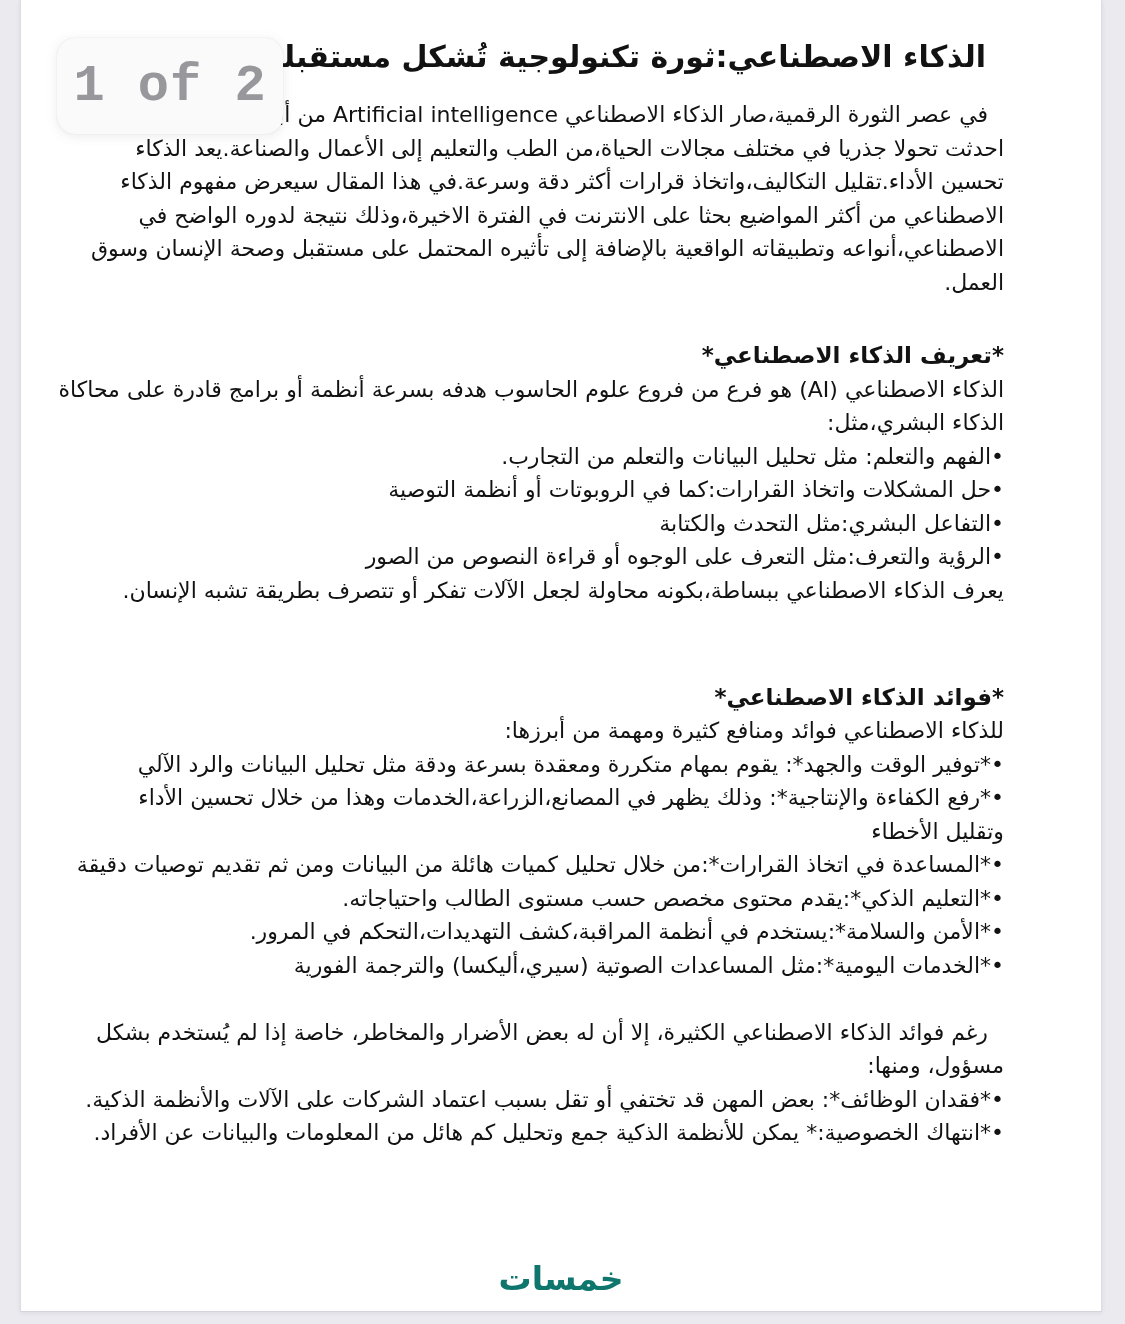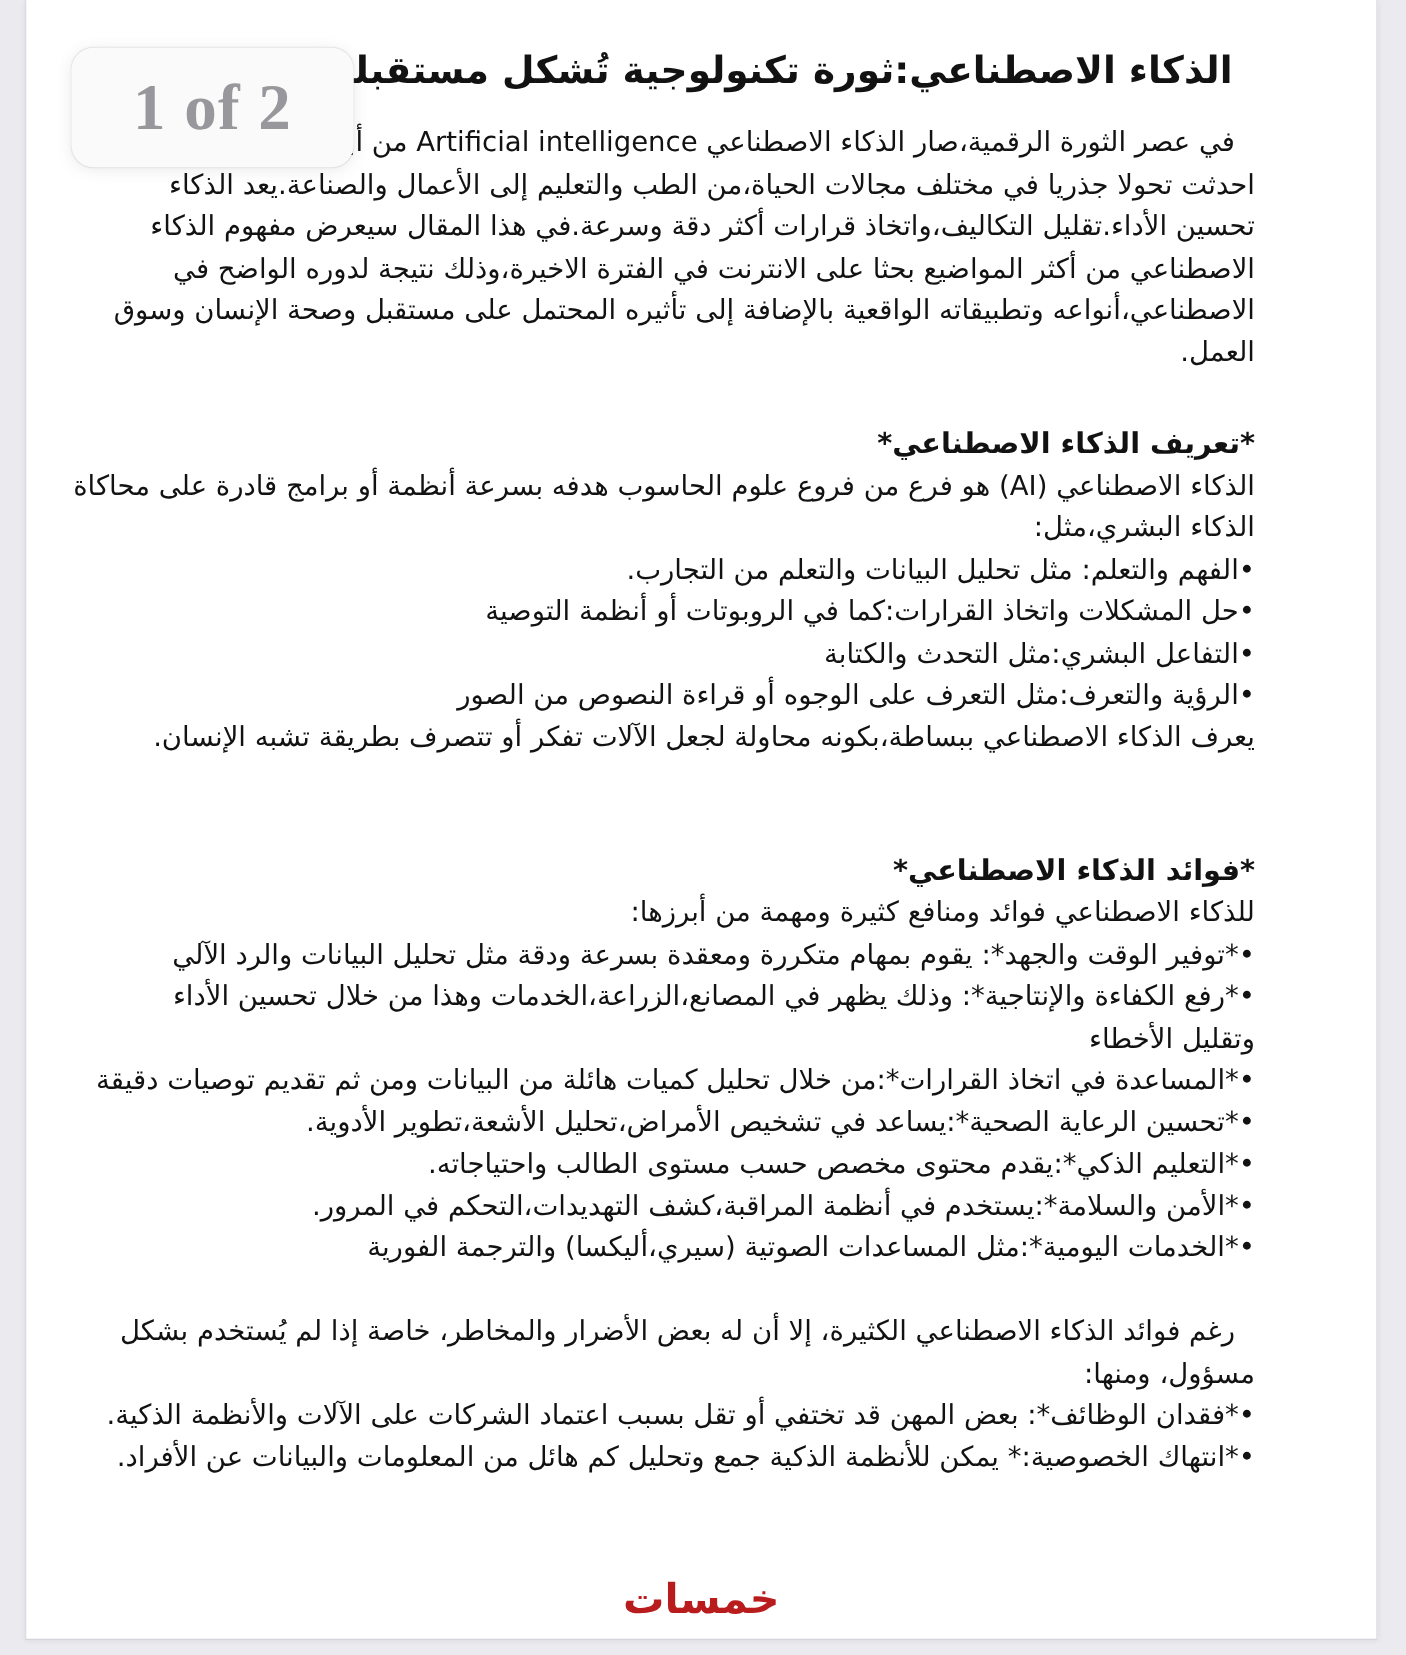--- a/index.html
+++ b/index.html
@@ -47,37 +47,37 @@
   .gap { height: 33.5px; }
 
   .badge {
     position: absolute;
     left: 57px; top: 38px;
     width: 226px; height: 96px;
     background: #fafafb;
     border-radius: 18px;
     box-shadow: 0 2px 12px rgba(90,90,110,0.12), 0 0 1px rgba(110,110,130,0.25);
     display: flex; align-items: center; justify-content: center;
-    font-family: Liberation Serif, serif;
+    font-family: Liberation Mono, monospace;
     font-size: 52px;
     font-weight: bold;
     color: #98989c;
     letter-spacing: 1px;
     z-index: 5;
   }
 
   .watermark {
     position: absolute;
     bottom: 13px; left: 0;
     width: 100%;
     text-align: center;
     direction: rtl;
     font-size: 33px;
     font-weight: bold;
-    color: #b91c1c;
+    color: #0f766e;
     letter-spacing: 1px;
   }
 </style>
 </head>
 <body>
 
 <div class="canvas">
 
   <div class="page">
 
@@ -98,21 +98,20 @@
           <div class="line">•التفاعل البشري:مثل التحدث والكتابة</div>
           <div class="line">•الرؤية والتعرف:مثل التعرف على الوجوه أو قراءة النصوص من الصور</div>
           <div class="line">يعرف الذكاء الاصطناعي ببساطة،بكونه محاولة لجعل الآلات تفكر أو تتصرف بطريقة تشبه الإنسان.</div>
           <div class="gap"></div>
           <div class="line heading">*فوائد الذكاء الاصطناعي*</div>
           <div class="line">للذكاء الاصطناعي فوائد ومنافع كثيرة ومهمة من أبرزها:</div>
           <div class="line">•*توفير الوقت والجهد*: يقوم بمهام متكررة ومعقدة بسرعة ودقة مثل تحليل البيانات والرد الآلي</div>
           <div class="line">•*رفع الكفاءة والإنتاجية*: وذلك يظهر في المصانع،الزراعة،الخدمات وهذا من خلال تحسين الأداء</div>
           <div class="line">وتقليل الأخطاء</div>
           <div class="line">•*المساعدة في اتخاذ القرارات*:من خلال تحليل كميات هائلة من البيانات ومن ثم تقديم توصيات دقيقة</div>
-          <div class="line">•*تحسين الرعاية الصحية*:يساعد في تشخيص الأمراض،تحليل الأشعة،تطوير الأدوية.</div>
           <div class="line">•*التعليم الذكي*:يقدم محتوى مخصص حسب مستوى الطالب واحتياجاته.</div>
           <div class="line">•*الأمن والسلامة*:يستخدم في أنظمة المراقبة،كشف التهديدات،التحكم في المرور.</div>
           <div class="line">•*الخدمات اليومية*:مثل المساعدات الصوتية (سيري،أليكسا) والترجمة الفورية</div>
           <div class="gap"></div>
           <div class="line indent">رغم فوائد الذكاء الاصطناعي الكثيرة، إلا أن له بعض الأضرار والمخاطر، خاصة إذا لم يُستخدم بشكل</div>
           <div class="line">مسؤول، ومنها:</div>
           <div class="line">•*فقدان الوظائف*: بعض المهن قد تختفي أو تقل بسبب اعتماد الشركات على الآلات والأنظمة الذكية.</div>
           <div class="line">•*انتهاك الخصوصية:* يمكن للأنظمة الذكية جمع وتحليل كم هائل من المعلومات والبيانات عن الأفراد.</div>
         </div>
     </div>

